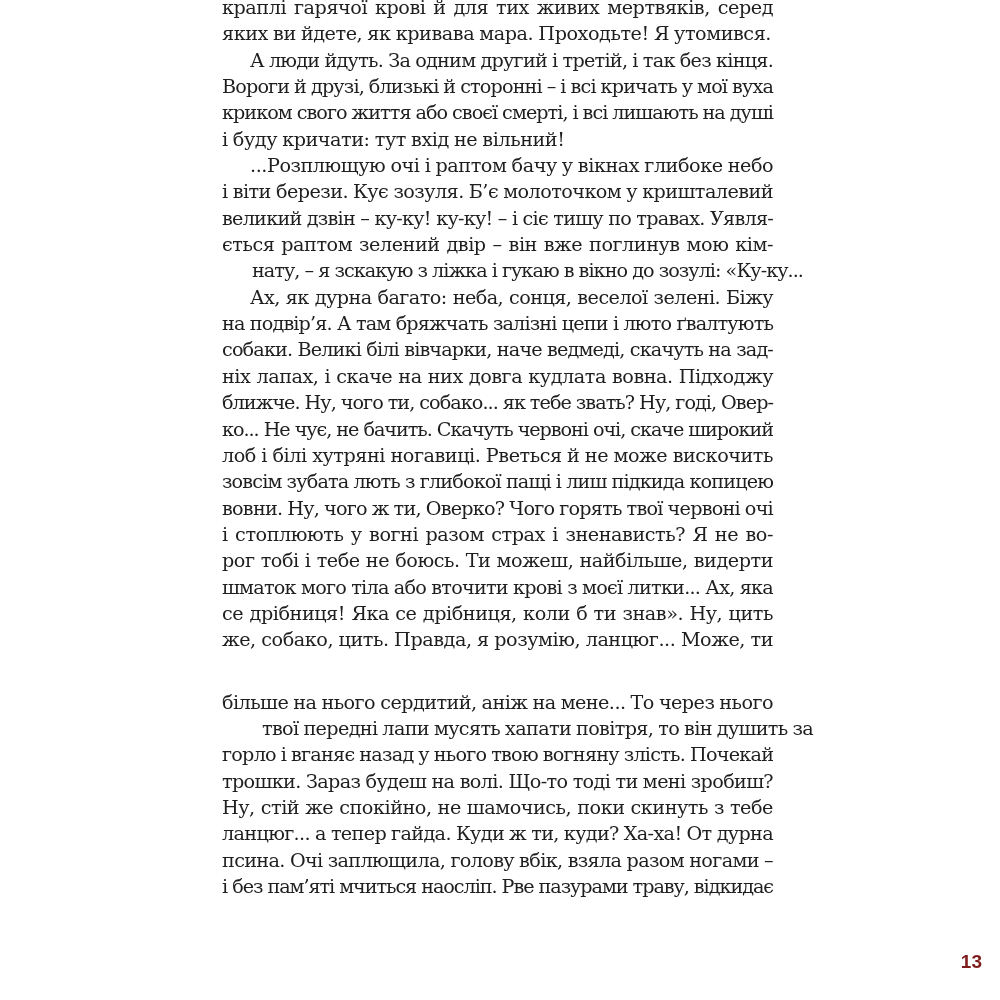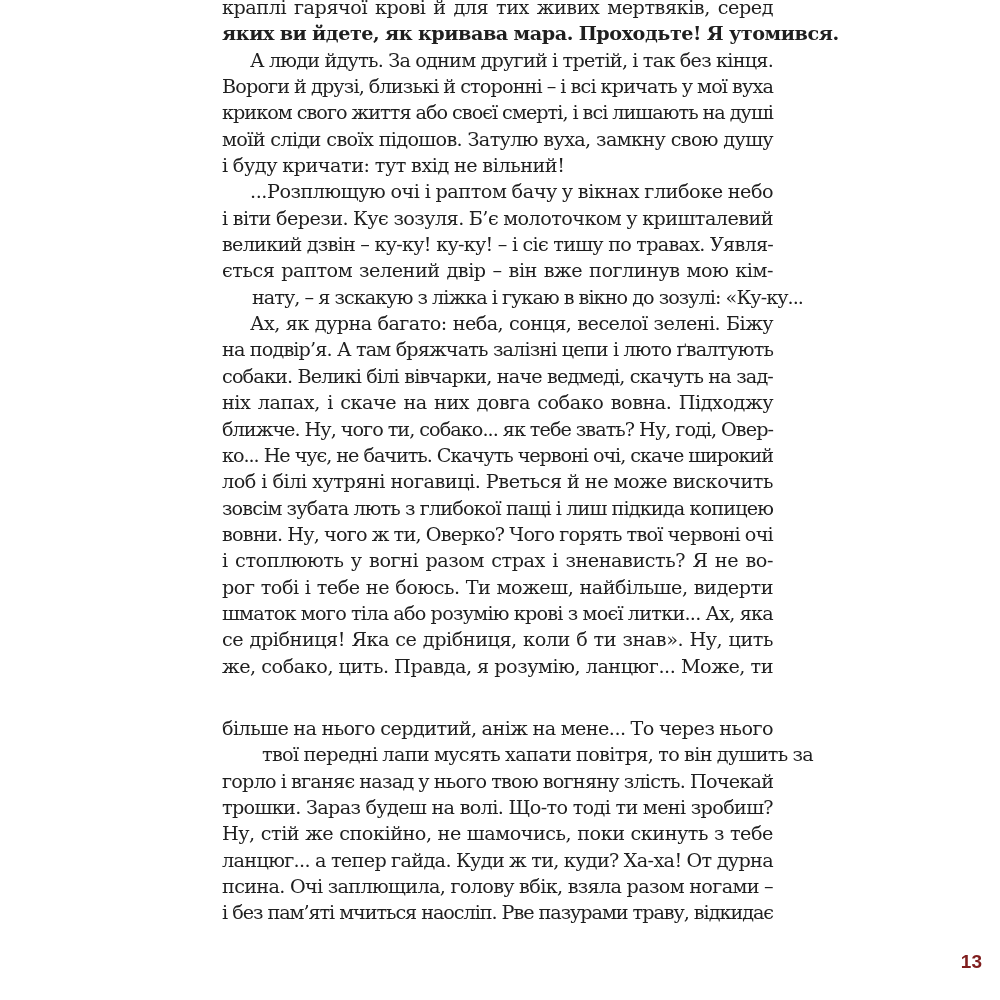--- a/index.html
+++ b/index.html
@@ -57,43 +57,42 @@
       font-size: 19px;
       color: #7f1d1d;
     }
   </style>
 </head>
 <body>
 
 <div class="page">
   <div class="text-block" id="text-block">
       <span class="line" style="display: block; width: 551px;">краплі гарячої крові й для тих живих мертвяків, серед</span>
-      <span class="line last" style="display: block; width: 551px; font-weight: bold;">яких ви йдете, як кривава мара. Проходьте! Я утомився.</span>
+      <span class="line last" style="display: block; width: 551px;">яких ви йдете, як кривава мара. Проходьте! Я утомився.</span>
       <span class="line indent" style="display: block; width: 523px; letter-spacing: -0.75px;">А люди йдуть. За одним другий і третій, і так без кінця.</span>
       <span class="line" style="display: block; width: 551px; letter-spacing: -0.85px;">Вороги й друзі, близькі й сторонні – і всі кричать у мої вуха</span>
       <span class="line" style="display: block; width: 551px; letter-spacing: -0.95px;">криком свого життя або своєї смерті, і всі лишають на душі</span>
-      <span class="line" style="display: block; width: 551px; letter-spacing: -0.65px;">моїй сліди своїх підошов. Затулю вуха, замкну свою душу</span>
       <span class="line last" style="display: block; width: 551px;">і буду кричати: тут вхід не вільний!</span>
       <span class="line indent" style="display: block; width: 523px;">...Розплющую очі і раптом бачу у вікнах глибоке небо</span>
       <span class="line" style="display: block; width: 551px; letter-spacing: -0.55px;">і віти берези. Кує зозуля. Б’є молоточком у кришталевий</span>
       <span class="line" style="display: block; width: 551px; letter-spacing: -0.75px;">великий дзвін – ку-ку! ку-ку! – і сіє тишу по травах. Уявля-</span>
       <span class="line" style="display: block; width: 551px;">ється раптом зелений двір – він вже поглинув мою кім-</span>
       <span class="line" style="display: block; width: 551px; letter-spacing: -0.95px; margin-left: 30px;">нату, – я зскакую з ліжка і гукаю в вікно до зозулі: «Ку-ку...</span>
       <span class="line indent" style="display: block; width: 523px; letter-spacing: -0.55px;">Ах, як дурна багато: неба, сонця, веселої зелені. Біжу</span>
       <span class="line" style="display: block; width: 551px; letter-spacing: -0.85px;">на подвір’я. А там бряжчать залізні цепи і люто ґвалтують</span>
       <span class="line" style="display: block; width: 551px; letter-spacing: -0.85px;">собаки. Великі білі вівчарки, наче ведмеді, скачуть на зад-</span>
-      <span class="line" style="display: block; width: 551px;">ніх лапах, і скаче на них довга собако вовна. Підходжу</span>
+      <span class="line" style="display: block; width: 551px;">ніх лапах, і скаче на них довга кудлата вовна. Підходжу</span>
       <span class="line" style="display: block; width: 551px; letter-spacing: -0.95px;">ближче. Ну, чого ти, собако... як тебе звать? Ну, годі, Овер-</span>
       <span class="line" style="display: block; width: 551px; letter-spacing: -1.05px;">ко... Не чує, не бачить. Скачуть червоні очі, скаче широкий</span>
       <span class="line" style="display: block; width: 551px;">лоб і білі хутряні ногавиці. Рветься й не може вискочить</span>
       <span class="line" style="display: block; width: 551px; letter-spacing: -0.85px;">зовсім зубата лють з глибокої пащі і лиш підкида копицею</span>
       <span class="line" style="display: block; width: 551px; letter-spacing: -0.75px;">вовни. Ну, чого ж ти, Оверко? Чого горять твої червоні очі</span>
       <span class="line" style="display: block; width: 551px;">і стоплюють у вогні разом страх і зненависть? Я не во-</span>
       <span class="line" style="display: block; width: 551px;">рог тобі і тебе не боюсь. Ти можеш, найбільше, видерти</span>
-      <span class="line" style="display: block; width: 551px; letter-spacing: -0.75px;">шматок мого тіла або розумію крові з моєї литки... Ах, яка</span>
+      <span class="line" style="display: block; width: 551px; letter-spacing: -0.75px;">шматок мого тіла або вточити крові з моєї литки... Ах, яка</span>
       <span class="line" style="display: block; width: 551px;">се дрібниця! Яка се дрібниця, коли б ти знав». Ну, цить</span>
       <span class="line" style="display: block; width: 551px;">же, собако, цить. Правда, я розумію, ланцюг... Може, ти</span>
       <span class="line" style="display: block; width: 551px; letter-spacing: -0.55px; margin-top: 36px;">більше на нього сердитий, аніж на мене... То через нього</span>
       <span class="line" style="display: block; width: 551px; letter-spacing: -0.65px; margin-left: 40px;">твої передні лапи мусять хапати повітря, то він душить за</span>
       <span class="line" style="display: block; width: 551px; letter-spacing: -0.75px;">горло і вганяє назад у нього твою вогняну злість. Почекай</span>
       <span class="line" style="display: block; width: 551px; letter-spacing: -0.65px;">трошки. Зараз будеш на волі. Що-то тоді ти мені зробиш?</span>
       <span class="line" style="display: block; width: 551px;">Ну, стій же спокійно, не шамочись, поки скинуть з тебе</span>
       <span class="line" style="display: block; width: 551px; letter-spacing: -0.65px;">ланцюг... а тепер гайда. Куди ж ти, куди? Ха-ха! От дурна</span>
       <span class="line" style="display: block; width: 551px; letter-spacing: -0.65px;">псина. Очі заплющила, голову вбік, взяла разом ногами –</span>
       <span class="line" style="display: block; width: 551px; letter-spacing: -1.05px;">і без пам’яті мчиться наосліп. Рве пазурами траву, відкидає</span>

